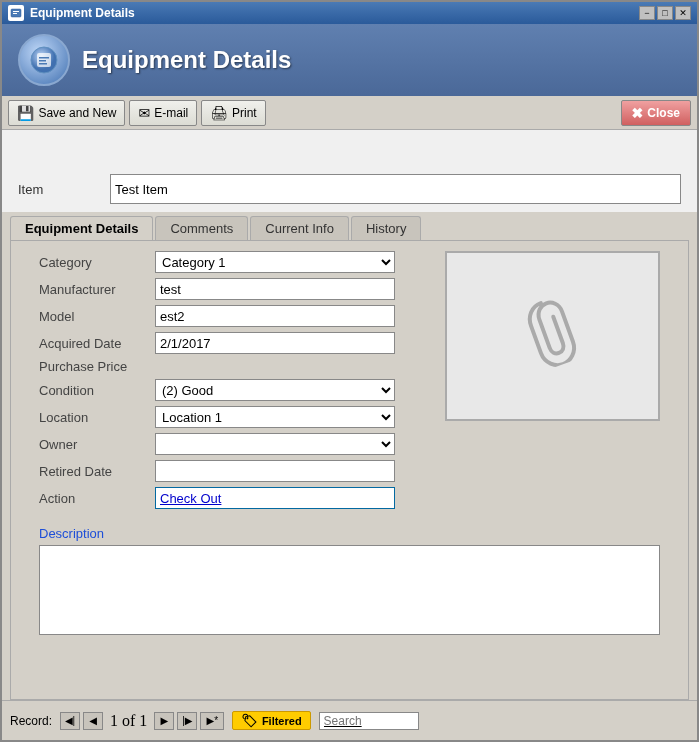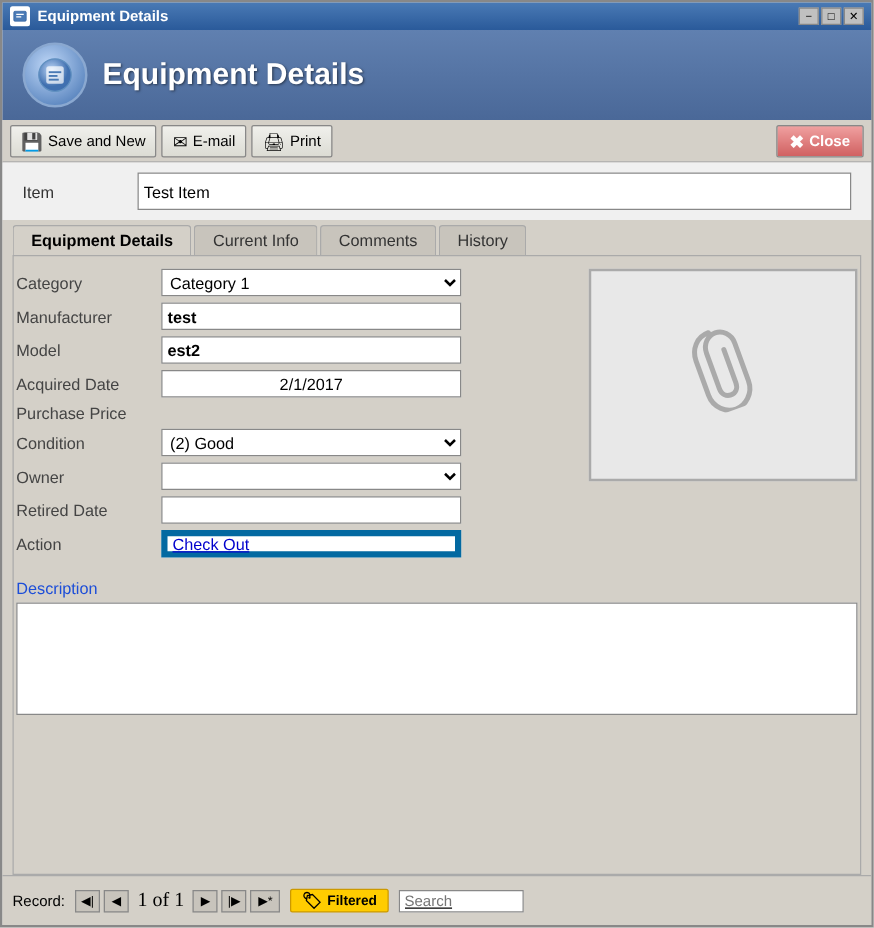--- a/index.html
+++ b/index.html
@@ -129,20 +129,21 @@
       height: 26px;
       color: white;
       font-weight: bold;
     }
     .item-row {
       display: flex;
       align-items: center;
       padding: 8px 16px;
       background: #f0f0f0;
       gap: 12px;
+      margin-top: 36px;
     }
     .item-label {
       width: 80px;
       color: #333;
       font-size: 13px;
     }
     .item-input {
       flex: 1;
       height: 22px;
       border: 1px solid #888;
@@ -178,21 +179,21 @@
       font-weight: bold;
       border-color: #aaa;
       color: #000;
       position: relative;
       z-index: 2;
     }
     .tab-content {
       background: #d4d0c8;
       border: 1px solid #aaa;
       flex: 1;
-      padding: 10px 2px;
+      padding: 10px 28px;
       display: flex;
       flex-direction: column;
       gap: 0;
     }
     .form-section {
       display: flex;
       gap: 16px;
     }
     .form-fields {
       flex: 1;
@@ -209,30 +210,29 @@
       color: #444;
       text-align: left;
     }
     .form-input {
       width: 240px;
       height: 22px;
       border: 1px solid #888;
       padding: 2px 4px;
       font-size: 13px;
       background: white;
-      font-weight: bold;
     }
     .form-input-right {
       width: 240px;
       height: 22px;
       border: 1px solid #888;
       padding: 2px 4px;
       font-size: 13px;
       background: white;
-      text-align: center;
+      text-align: left;
     }
     .form-select {
       width: 240px;
       height: 22px;
       border: 1px solid #888;
       padding: 1px 2px;
       font-size: 13px;
       background: white;
     }
     .image-placeholder {
@@ -388,22 +388,22 @@
   </div>
 
   <div class="item-row">
     <span class="item-label">Item</span>
     <input class="item-input" type="text" value="Test Item" style="">
   </div>
 
   <div class="tabs-container">
     <div class="tab-strip">
       <div class="tab active">Equipment Details</div>
+      <div class="tab">Comments</div>
       <div class="tab">Current Info</div>
-      <div class="tab">Comments</div>
       <div class="tab">History</div>
     </div>
 
     <div class="tab-content">
 
       <div class="form-section">
         <div class="form-fields">
 
           <div class="form-row">
             <span class="form-label">Category</span>
@@ -432,36 +432,42 @@
           </div>
 
 
           <div class="form-row">
             <span class="form-label">Condition</span>
             <select class="form-select">
               <option>(2) Good</option>
             </select>
           </div>
 
+          <div class="form-row">
+            <span class="form-label">Location</span>
+            <select class="form-select">
+              <option>Location 1</option>
+            </select>
+          </div>
 
           <div class="form-row">
             <span class="form-label">Owner</span>
             <select class="form-select">
               <option value=""></option>
             </select>
           </div>
 
           <div class="form-row">
             <span class="form-label">Retired Date</span>
             <input class="form-input" type="text" value="" style="">
           </div>
 
           <div class="form-row">
             <span class="form-label">Action</span>
-            <div style="width:240px; height:22px; border:5px solid #0369a1; background:white; padding: 2px 4px; display:flex; align-items:center;">
+            <div style="width:240px; height:22px; border:1px solid #0369a1; background:white; padding: 2px 4px; display:flex; align-items:center;">
               <span class="action-link">Check Out</span>
             </div>
           </div>
         </div>
 
         <div class="image-placeholder">
           <div class="paperclip-icon">
             <svg width="50" height="70" viewBox="0 0 50 70">
               <path d="M25 5 C15 5, 8 13, 8 23 L8 52 C8 63, 17 70, 25 70 C33 70, 42 63, 42 52 L42 20 C42 12, 36 7, 30 7 C24 7, 18 12, 18 20 L18 50 C18 55, 21 58, 25 58 C29 58, 32 55, 32 50 L32 22" stroke="#aaa" stroke-width="4" fill="none" stroke-linecap="round"></path>
             </svg>

